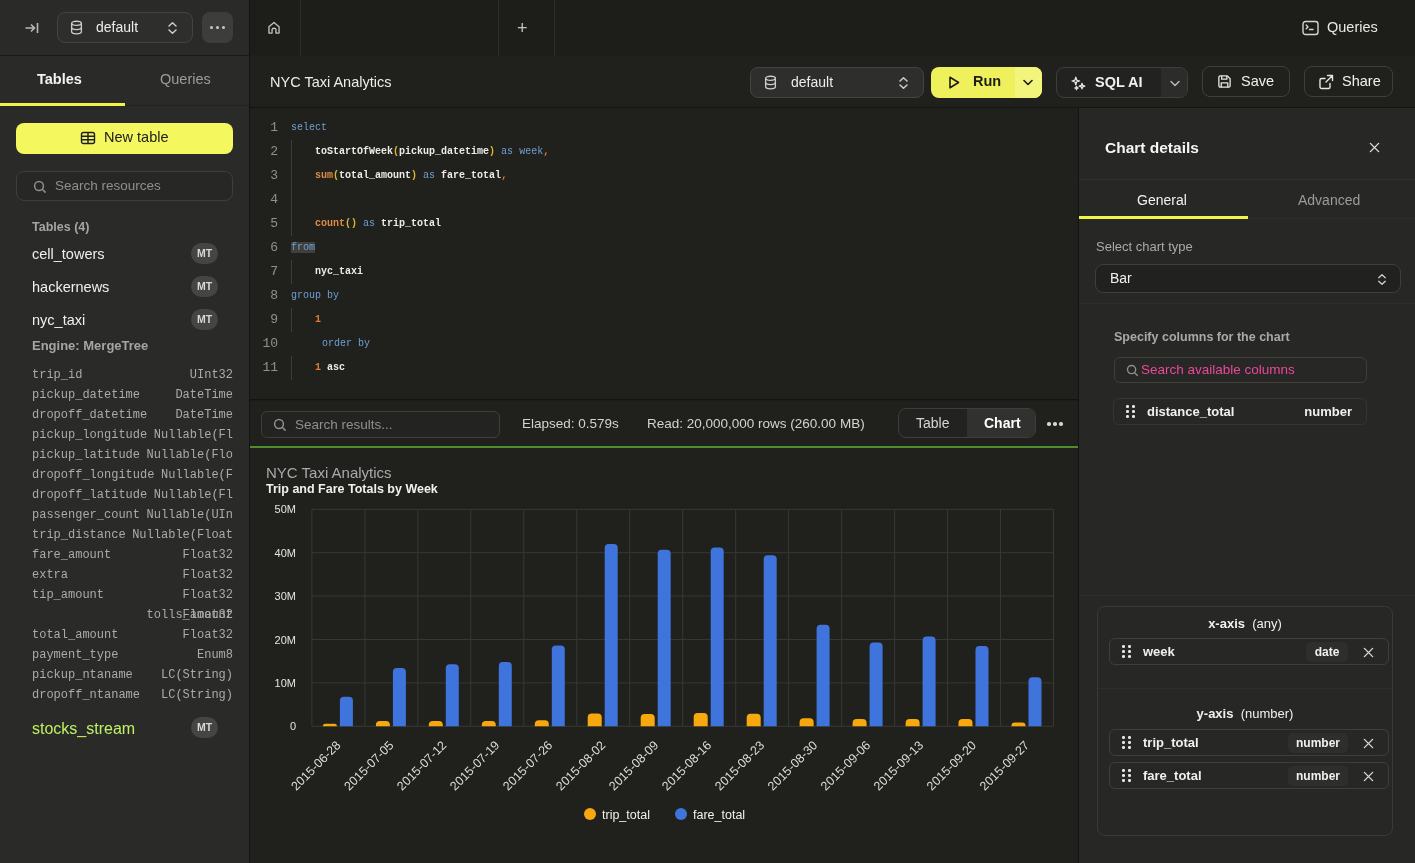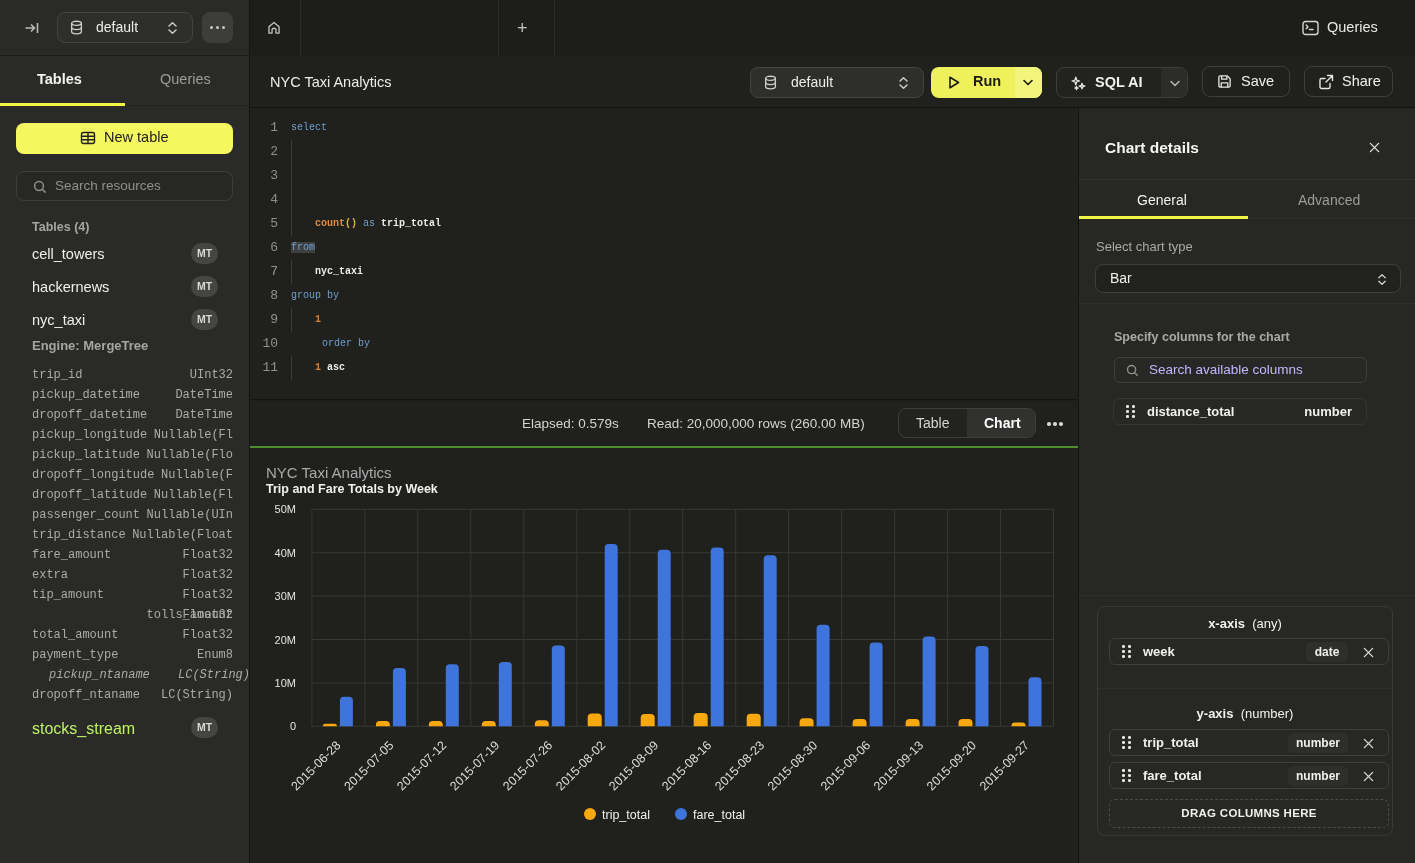--- a/index.html
+++ b/index.html
@@ -94,22 +94,24 @@
       .kw { color:#6f9fd2; font-weight:normal; }
       .fn { color:#de8c45; }
       .pr { color:#d9b430; }
       .nm { color:#de7b35; }
       .guide { position:absolute; left:41px; width:1px; height:24px; background:#3c3c3a; }
     </style>
     <div class="ln" style="top:8px;">1</div>
       <div class="cl" style="top:8px;"><span class="kw">select</span></div>
     <div class="ln" style="top:32px;">2</div>
       <div class="guide" style="top:32px;"></div>
+      <div class="cl" style="top:32px;">    toStartOfWeek<span class="pr">(</span>pickup_datetime<span class="pr">)</span> <span class="kw">as</span> <span class="kw">week</span><span class="nm">,</span></div>
     <div class="ln" style="top:56px;">3</div>
       <div class="guide" style="top:56px;"></div>
+      <div class="cl" style="top:56px;">    <span class="fn">sum</span><span class="pr">(</span>total_amount<span class="pr">)</span> <span class="kw">as</span> fare_total<span class="nm">,</span></div>
     <div class="ln" style="top:80px;">4</div>
       <div class="guide" style="top:80px;"></div>
     <div class="ln" style="top:104px;">5</div>
       <div class="guide" style="top:104px;"></div>
       <div class="cl" style="top:104px;">    <span class="fn">count</span><span class="pr">()</span> <span class="kw">as</span> trip_total</div>
     <div class="ln" style="top:128px;">6</div>
       <div class="cl" style="top:128px;"><span class="kw" style="background:#3f3f3d;">from</span></div>
     <div class="ln" style="top:152px;">7</div>
       <div class="guide" style="top:152px;"></div>
       <div class="cl" style="top:152px;">    nyc_taxi</div>
@@ -119,20 +121,27 @@
       <div class="guide" style="top:200px;"></div>
       <div class="cl" style="top:200px;">    <span class="nm">1</span></div>
     <div class="ln" style="top:224px;">10</div>
       <div class="cl" style="top:224px;margin-left:31px;"><span class="kw">order by</span></div>
     <div class="ln" style="top:248px;">11</div>
       <div class="guide" style="top:248px;"></div>
       <div class="cl" style="top:248px;">    <span class="nm">1</span> asc</div>
   </div>
 
   <div class="abs" id="resultsbar" style="left:250px;top:401px;width:828px;height:45px;background:#20201c;">
+    <div class="abs" style="left:11px;top:10px;width:239px;height:27px;background:#232321;border:1px solid #3e3e3c;border-radius:6px;">
+      <svg class="abs" style="left:11px;top:6px;" width="14" height="14" viewBox="0 0 14 14" fill="none" stroke="#8f8f8d" stroke-width="1.5">
+        <circle cx="6" cy="6" r="4.4"></circle>
+          <path d="M9.3 9.3 L12.6 12.6"></path>
+      </svg>
+      <span class="abs" style="left:33px;top:5px;font-size:13.5px;color:#8f8f8d;">Search results...</span>
+    </div>
     <span class="abs" style="left:272px;top:15px;font-size:13.5px;color:#d3d3d1;">Elapsed: 0.579s</span>
     <span class="abs" style="left:397px;top:15px;font-size:13.5px;color:#d3d3d1;">Read: 20,000,000 rows (260.00 MB)</span>
 
     <div class="abs" style="left:648px;top:7px;width:138px;height:30px;border:1px solid #3e3e3c;border-radius:8px;overflow:hidden;background:#222220;">
       <div class="abs" style="left:68px;top:0;width:70px;height:30px;background:#31312f;"></div>
       <span class="abs" style="left:17px;top:6px;font-size:14px;color:#d5d5d3;">Table</span>
       <span class="abs" style="left:85px;top:6px;font-size:14px;font-weight:bold;color:#ffffff;">Chart</span>
     </div>
     <div class="abs" style="left:797px;top:21px;width:3.5px;height:3.5px;border-radius:50%;background:#d5d5d3;"></div>
     <div class="abs" style="left:803px;top:21px;width:3.5px;height:3.5px;border-radius:50%;background:#d5d5d3;"></div>
@@ -226,21 +235,21 @@
         </svg>
     </div>
     <div class="abs" style="left:0;top:195px;width:336px;height:1px;background:#2e2e2c;"></div>
     <span class="abs" style="left:35px;top:222px;font-size:12.5px;font-weight:bold;color:#a9a9a7;">Specify columns for the chart</span>
 
     <div class="abs" style="left:35px;top:249px;width:253px;height:26px;border:1px solid #3e3e3c;border-radius:6px;">
       <svg class="abs" style="left:11px;top:6px;" width="13" height="13" viewBox="0 0 14 14" fill="none" stroke="#8f8f8d" stroke-width="1.5">
           <circle cx="6" cy="6" r="4.4"></circle>
           <path d="M9.3 9.3 L12.6 12.6"></path>
         </svg>
-      <span class="abs" style="left:34px;top:4px;font-size:13.5px;color:#c4b5fd;">Search available columns</span>
+      <span class="abs" style="left:26px;top:4px;font-size:13.5px;color:#ec4899;">Search available columns</span>
     </div>
 
     <div class="prow" style="left:34px;top:290px;width:254px;border-color:#353533;">
       <div class="dots6" style="left:12px;top:6px;">
           <i style="left:0;top:0;"></i>
           <i style="left:6px;top:0;"></i>
           <i style="left:0;top:5px;"></i>
           <i style="left:6px;top:5px;"></i>
           <i style="left:0;top:10px;"></i>
           <i style="left:6px;top:10px;"></i>
@@ -292,23 +301,20 @@
             <i style="left:6px;top:5px;"></i>
             <i style="left:0;top:10px;"></i>
             <i style="left:6px;top:10px;"></i>
           </div>
         <span class="abs" style="left:33px;top:5px;font-size:13px;font-weight:bold;color:#f0f0ee;">fare_total</span>
         <div class="badge" style="left:178px;top:3px;width:60px;line-height:20px;">number</div>
         <svg class="abs xicon" style="left:253px;top:8px;" width="11" height="11" viewBox="0 0 12 12" fill="none" stroke="#d8d8d6" stroke-width="1.5" stroke-linecap="round">
             <path d="M1.5 1.5 L10.5 10.5 M10.5 1.5 L1.5 10.5"></path>
           </svg>
       </div>
-      <div class="abs" style="left:11px;top:192px;width:280px;height:29px;border:1px dashed #4c4c4a;border-radius:6px;text-align:center;">
-        <span style="font-size:11.5px;font-weight:bold;color:#f0f0ee;line-height:27px;letter-spacing:0.3px;">DRAG COLUMNS HERE</span>
-      </div>
     </div>
   </div>
 
   <div class="abs" id="sidebar" style="left:0;top:0;width:250px;height:863px;background:#2a2a28;border-right:1px solid #141412;">
 
     <div class="abs" style="left:0;top:0;width:249px;height:56px;border-bottom:1px solid #1a1a18;">
       <svg class="abs" style="left:24px;top:20px;" width="16" height="16" viewBox="0 0 16 16" fill="none" stroke="#b9b9b7" stroke-width="1.6">
         <path d="M1.5 8 H10.5 M7 4.5 L10.5 8 L7 11.5 M13.5 3 V13"></path>
       </svg>
       <div class="abs" style="left:57px;top:12px;width:136px;height:31px;background:#2e2e2c;border:1px solid #434341;border-radius:8px;">
@@ -371,20 +377,20 @@
       <div style="position:absolute;top:100px;left:0;width:201px;height:20px;line-height:20px;white-space:nowrap;"><span>dropoff_longitude</span><span style="position:absolute;right:0;">Nullable(F</span></div>
       <div style="position:absolute;top:120px;left:0;width:201px;height:20px;line-height:20px;white-space:nowrap;"><span>dropoff_latitude</span><span style="position:absolute;right:0;">Nullable(Fl</span></div>
       <div style="position:absolute;top:140px;left:0;width:201px;height:20px;line-height:20px;white-space:nowrap;"><span>passenger_count</span><span style="position:absolute;right:0;">Nullable(UIn</span></div>
       <div style="position:absolute;top:160px;left:0;width:201px;height:20px;line-height:20px;white-space:nowrap;"><span>trip_distance</span><span style="position:absolute;right:0;">Nullable(Float</span></div>
       <div style="position:absolute;top:180px;left:0;width:201px;height:20px;line-height:20px;white-space:nowrap;"><span>fare_amount</span><span style="position:absolute;right:0;">Float32</span></div>
       <div style="position:absolute;top:200px;left:0;width:201px;height:20px;line-height:20px;white-space:nowrap;"><span>extra</span><span style="position:absolute;right:0;">Float32</span></div>
       <div style="position:absolute;top:220px;left:0;width:201px;height:20px;line-height:20px;white-space:nowrap;"><span>tip_amount</span><span style="position:absolute;right:0;">Float32</span></div>
       <div style="position:absolute;top:240px;left:0;width:201px;height:20px;line-height:20px;white-space:nowrap;text-align:right;"><span>tolls_amount</span><span style="position:absolute;right:0;">Float32</span></div>
       <div style="position:absolute;top:260px;left:0;width:201px;height:20px;line-height:20px;white-space:nowrap;"><span>total_amount</span><span style="position:absolute;right:0;">Float32</span></div>
       <div style="position:absolute;top:280px;left:0;width:201px;height:20px;line-height:20px;white-space:nowrap;"><span>payment_type</span><span style="position:absolute;right:0;">Enum8</span></div>
-      <div style="position:absolute;top:300px;left:17px;width:201px;height:20px;line-height:20px;white-space:nowrap;font-style:italic;"><span>pickup_ntaname</span><span style="position:absolute;right:0;">LC(String)</span></div>
+      <div style="position:absolute;top:300px;left:0;width:201px;height:20px;line-height:20px;white-space:nowrap;"><span>pickup_ntaname</span><span style="position:absolute;right:0;">LC(String)</span></div>
       <div style="position:absolute;top:320px;left:0;width:201px;height:20px;line-height:20px;white-space:nowrap;"><span>dropoff_ntaname</span><span style="position:absolute;right:0;">LC(String)</span></div>
     </div>
     <span class="abs" style="left:32px;top:720px;font-size:16px;color:#bef264;">stocks_stream</span>
     <div class="abs" style="left:191px;top:717px;width:27px;height:21px;background:#454543;border-radius:11px;text-align:center;"><span style="font-size:10.5px;font-weight:bold;color:#d8d8d6;line-height:21px;">MT</span></div>
   </div>
 
 </div>
 
 </body></html>

